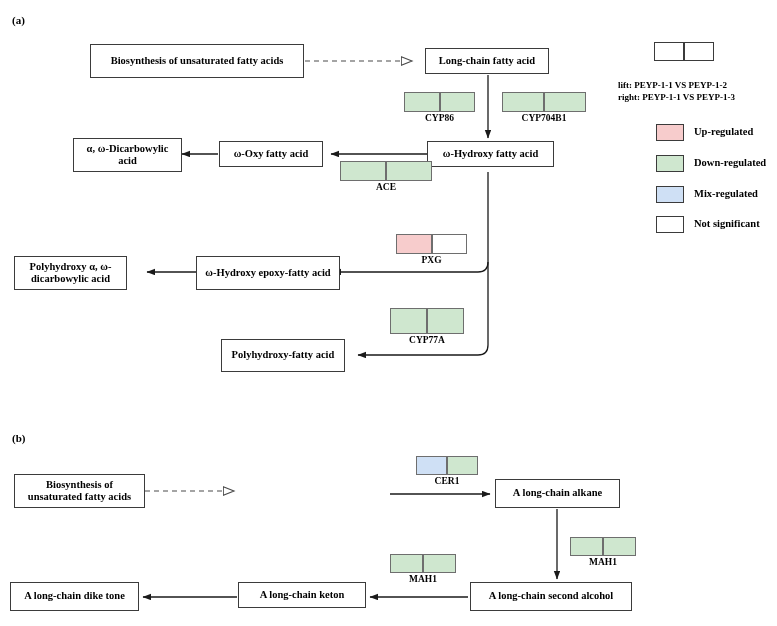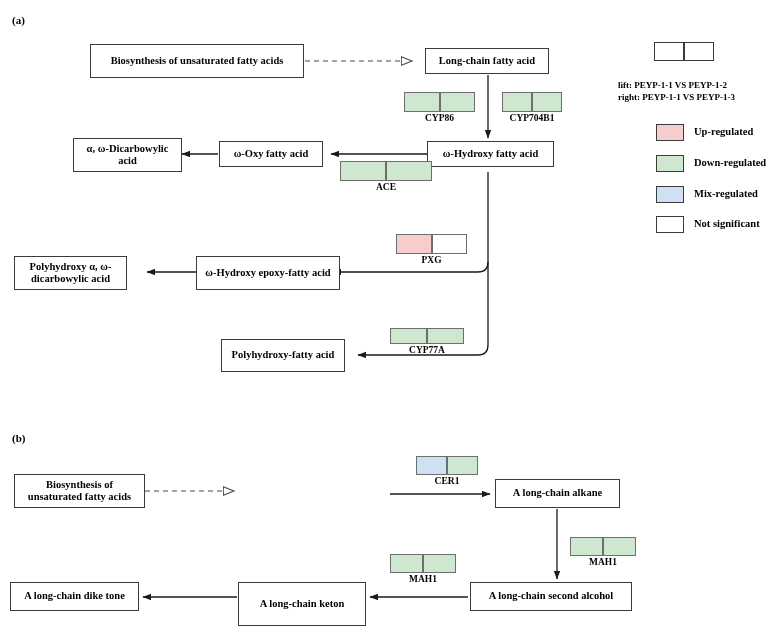--- a/index.html
+++ b/index.html
@@ -101,21 +101,21 @@
   <div class="node" style="left:221px;top:339px;width:124px;height:33px;">Polyhydroxy-fatty acid</div>
 
   <div class="enz" style="left:404px;top:92px;width:71px;height:20px;">
     <div class="cells">
       <div class="cell" style="background: rgb(207, 231, 207);"></div>
       <div class="cell" style="background: rgb(207, 231, 207);"></div>
     </div>
     <div class="enz-label">CYP86</div>
   </div>
 
-  <div class="enz" style="left:502px;top:92px;width:60px;height:20px;">
+  <div class="enz" style="left:502px;top:92px;width:84px;height:20px;">
     <div class="cells">
       <div class="cell" style="background: rgb(207, 231, 207);"></div>
       <div class="cell" style="background: rgb(207, 231, 207);"></div>
     </div>
     <div class="enz-label">CYP704B1</div>
   </div>
 
   <div class="enz" style="left:340px;top:161px;width:92px;height:20px;">
     <div class="cells">
       <div class="cell" style="background: rgb(207, 231, 207);"></div>
@@ -125,21 +125,21 @@
   </div>
 
   <div class="enz" style="left:396px;top:234px;width:71px;height:20px;">
     <div class="cells">
       <div class="cell" style="background: rgb(247, 204, 204);"></div>
       <div class="cell" style="background: rgb(255, 255, 255);"></div>
     </div>
     <div class="enz-label">PXG</div>
   </div>
 
-  <div class="enz" style="left:390px;top:328px;width:74px;height:16px;">
+  <div class="enz" style="left:390px;top:308px;width:74px;height:26px;">
     <div class="cells">
       <div class="cell" style="background: rgb(207, 231, 207);"></div>
       <div class="cell" style="background: rgb(207, 231, 207);"></div>
     </div>
     <div class="enz-label">CYP77A</div>
   </div>
 
   <div class="legend">
     <div class="enz" style="left:654px;top:42px;width:60px;height:19px;">
       <div class="cells">
@@ -166,21 +166,21 @@
 
   <div class="panel-label" style="left:12px;top:432px;">(b)</div>
 
   <div class="node" style="left:14px;top:474px;width:131px;height:34px;">Biosynthesis of unsaturated fatty acids</div>
 
 
   <div class="node" style="left:495px;top:479px;width:125px;height:29px;">A long-chain alkane</div>
 
   <div class="node" style="left:470px;top:582px;width:162px;height:29px;">A long-chain second alcohol</div>
 
-  <div class="node" style="left:238px;top:582px;width:128px;height:44px;">A long-chain keton</div>
+  <div class="node" style="left:238px;top:582px;width:128px;height:26px;">A long-chain keton</div>
 
   <div class="node" style="left:10px;top:582px;width:129px;height:29px;">A long-chain dike tone</div>
 
   <div class="enz" style="left:416px;top:456px;width:62px;height:19px;">
     <div class="cells">
       <div class="cell" style="background: rgb(207, 224, 245);"></div>
       <div class="cell" style="background: rgb(207, 231, 207);"></div>
     </div>
     <div class="enz-label">CER1</div>
   </div>

